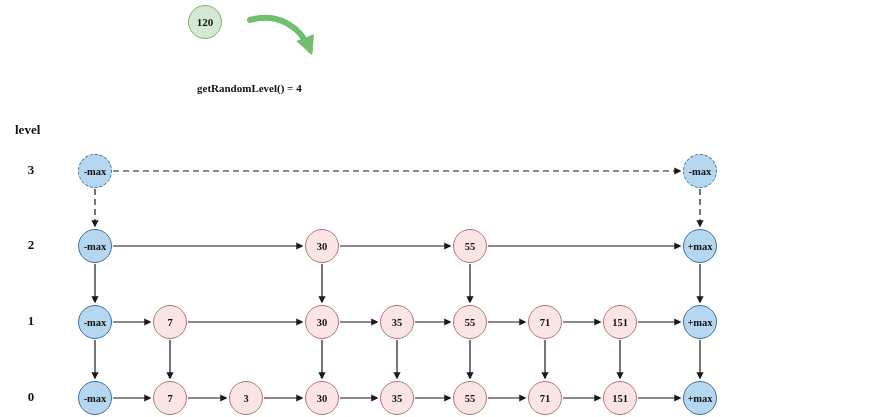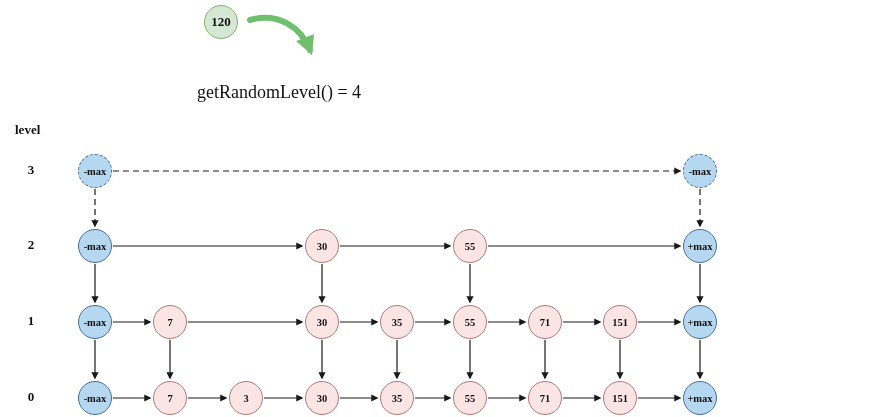--- a/index.html
+++ b/index.html
@@ -11,27 +11,27 @@
   .node {
     position:absolute; border-radius:50%; box-sizing:border-box;
     display:flex; align-items:center; justify-content:center;
     font-weight:bold; font-size:10.5px; color:#111;
     background:#fff; z-index:2;
   }
   .node.boundary { background:var(--blue-fill); border:1.4px solid var(--blue-stroke); }
   .node.value    { background:var(--pink-fill); border:1.4px solid var(--pink-stroke); }
   .node.dashed   { border-style:dashed; }
   .new-node {
-    position:absolute; left:204px; top:5px; width:34px; height:34px;
+    position:absolute; left:188px; top:5px; width:34px; height:34px;
     border-radius:50%; box-sizing:border-box;
     background:var(--green-fill); border:1.4px solid var(--green-stroke);
     display:flex; align-items:center; justify-content:center;
-    font-weight:bold; font-size:13px; color:#111; z-index:2;
+    font-weight:bold; font-size:11px; color:#111; z-index:2;
   }
-  .random-level { position:absolute; left:197px; top:82px; font-weight:normal; font-size:18px; color:#111; }
+  .random-level { position:absolute; left:197px; top:82px; font-weight:bold; font-size:11px; color:#111; }
   .level-title  { position:absolute; left:15px; top:122px; font-weight:bold; font-size:13px; color:#111;text-align:center; }
   .level-num {
     position:absolute; left:22px; width:18px; text-align:center;
     font-weight:bold; font-size:13px; color:#111;
   }
   .annotation {
     position:absolute; left:744px; top:126px; width:144px; text-align:center;
     font-weight:bold; font-size:13px; line-height:21px; color:#111;
     font-family:"Liberation Sans", sans-serif;
   }

